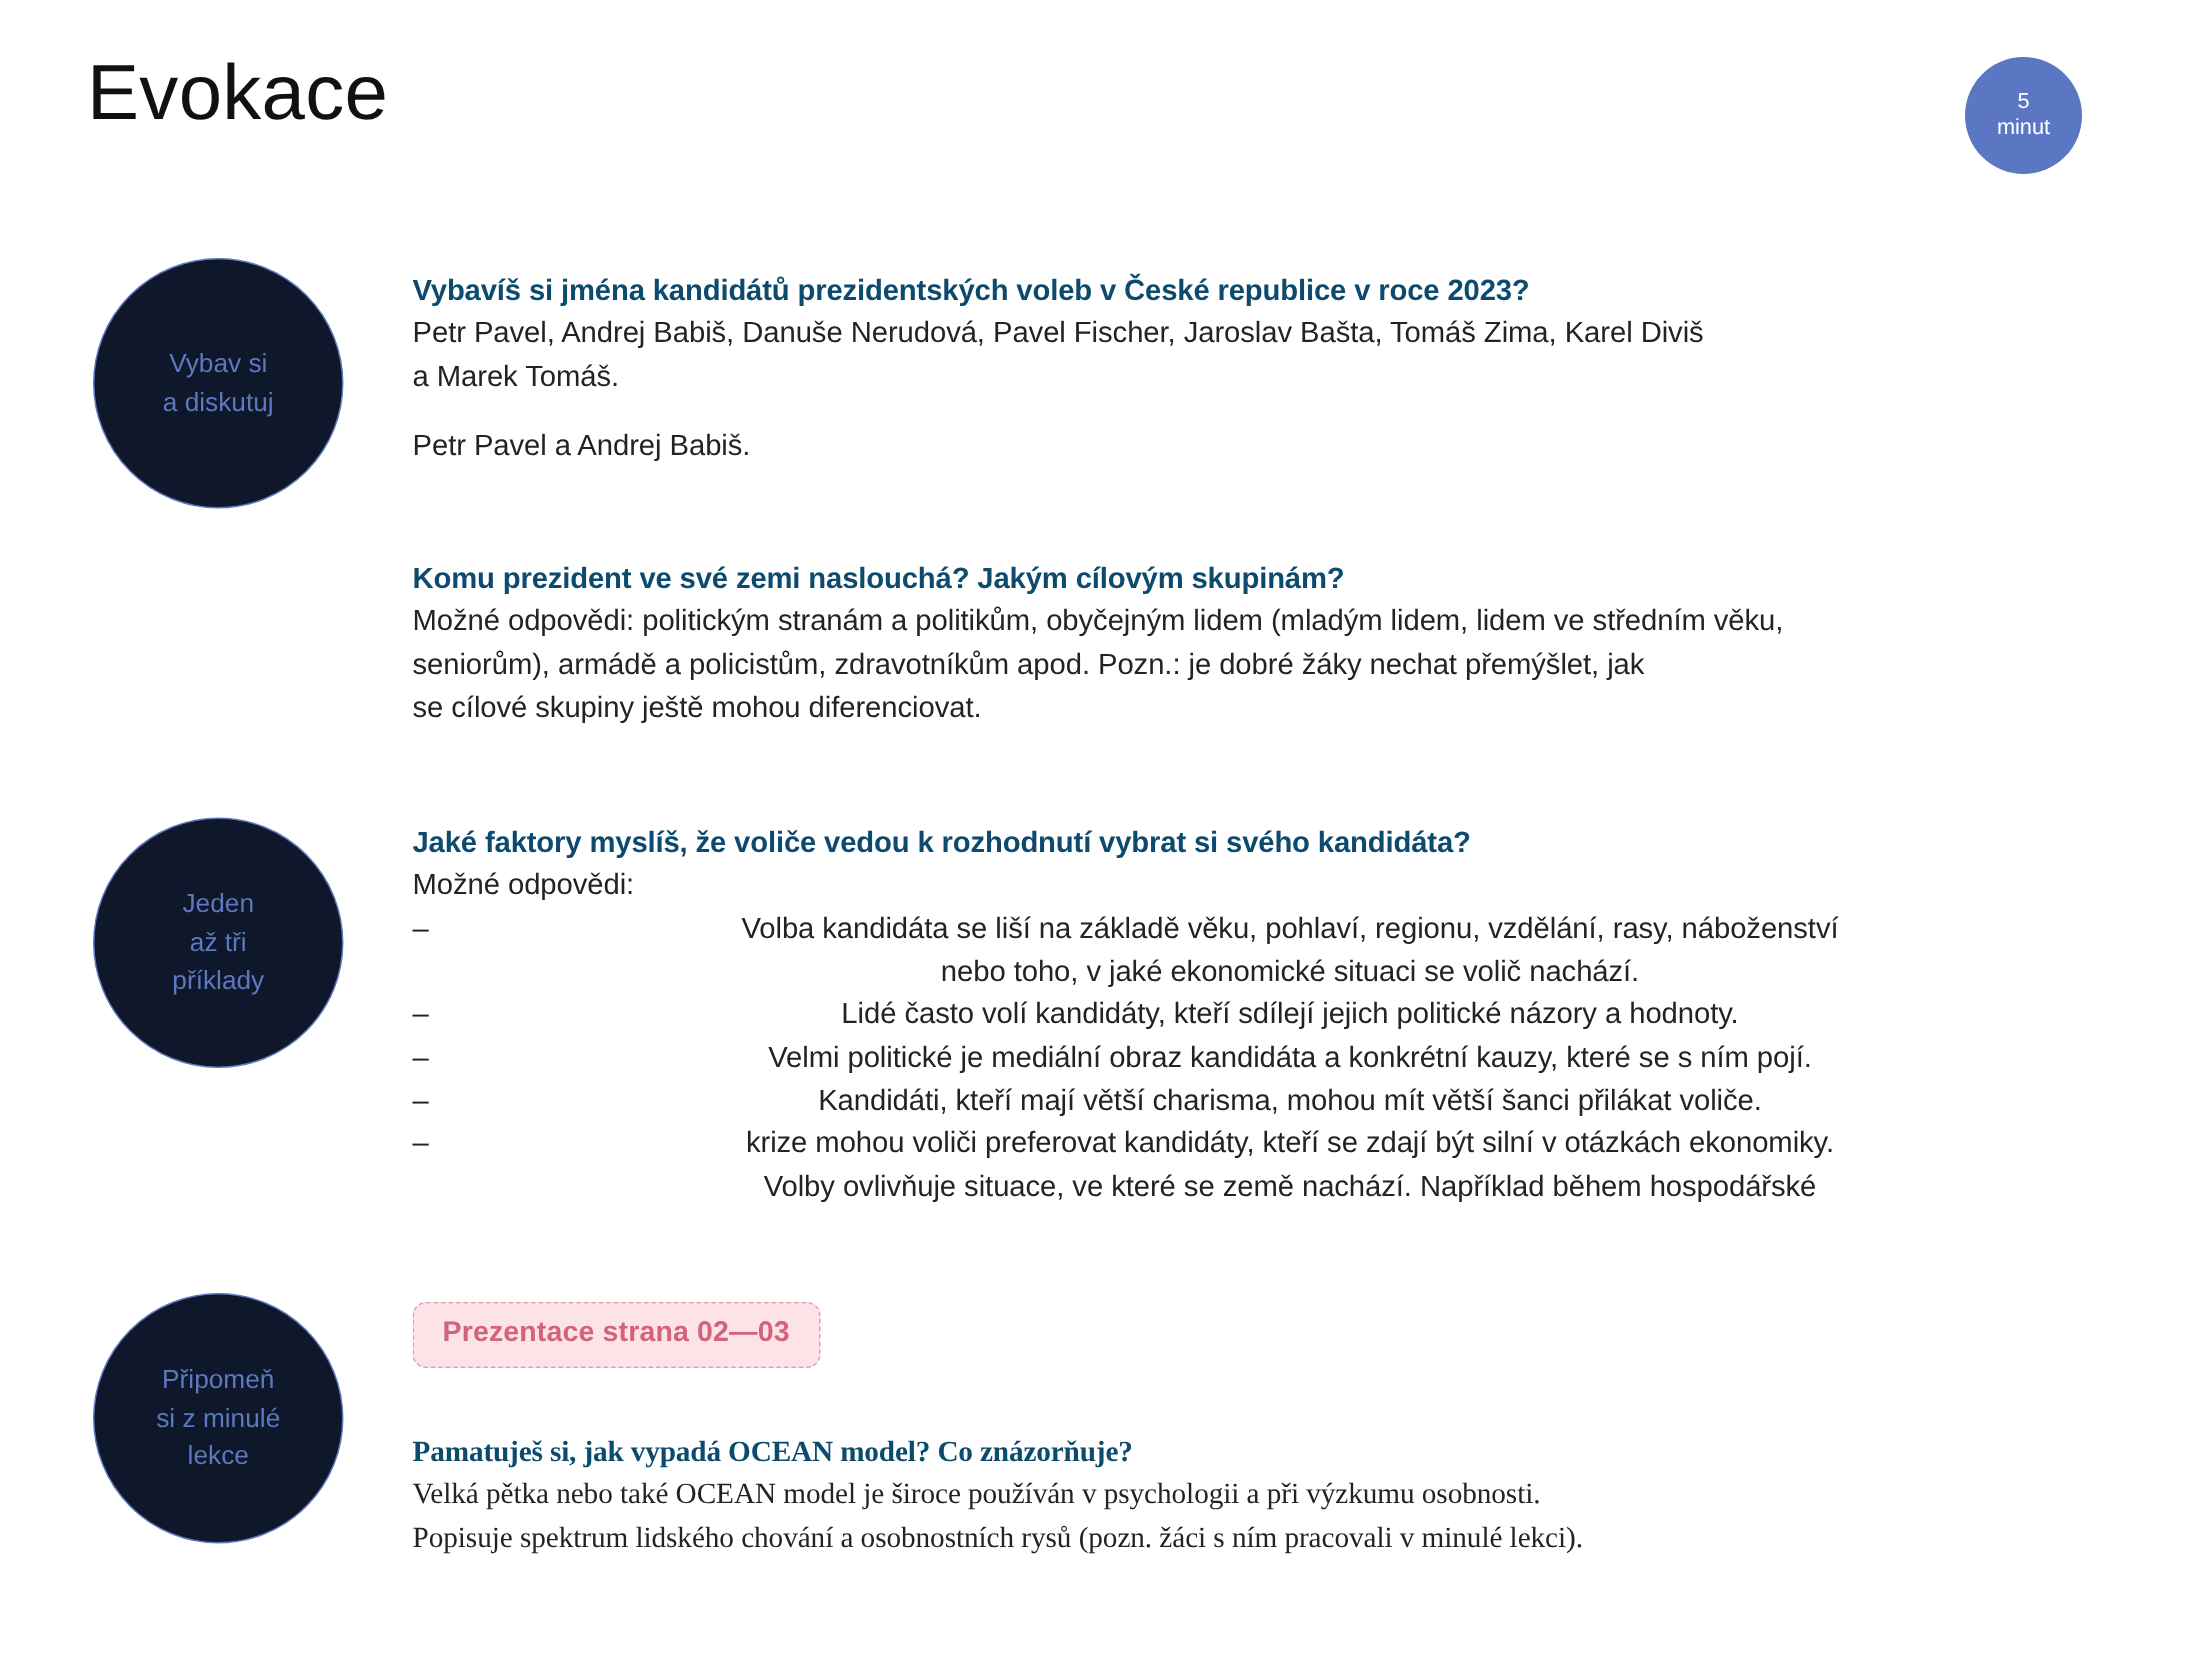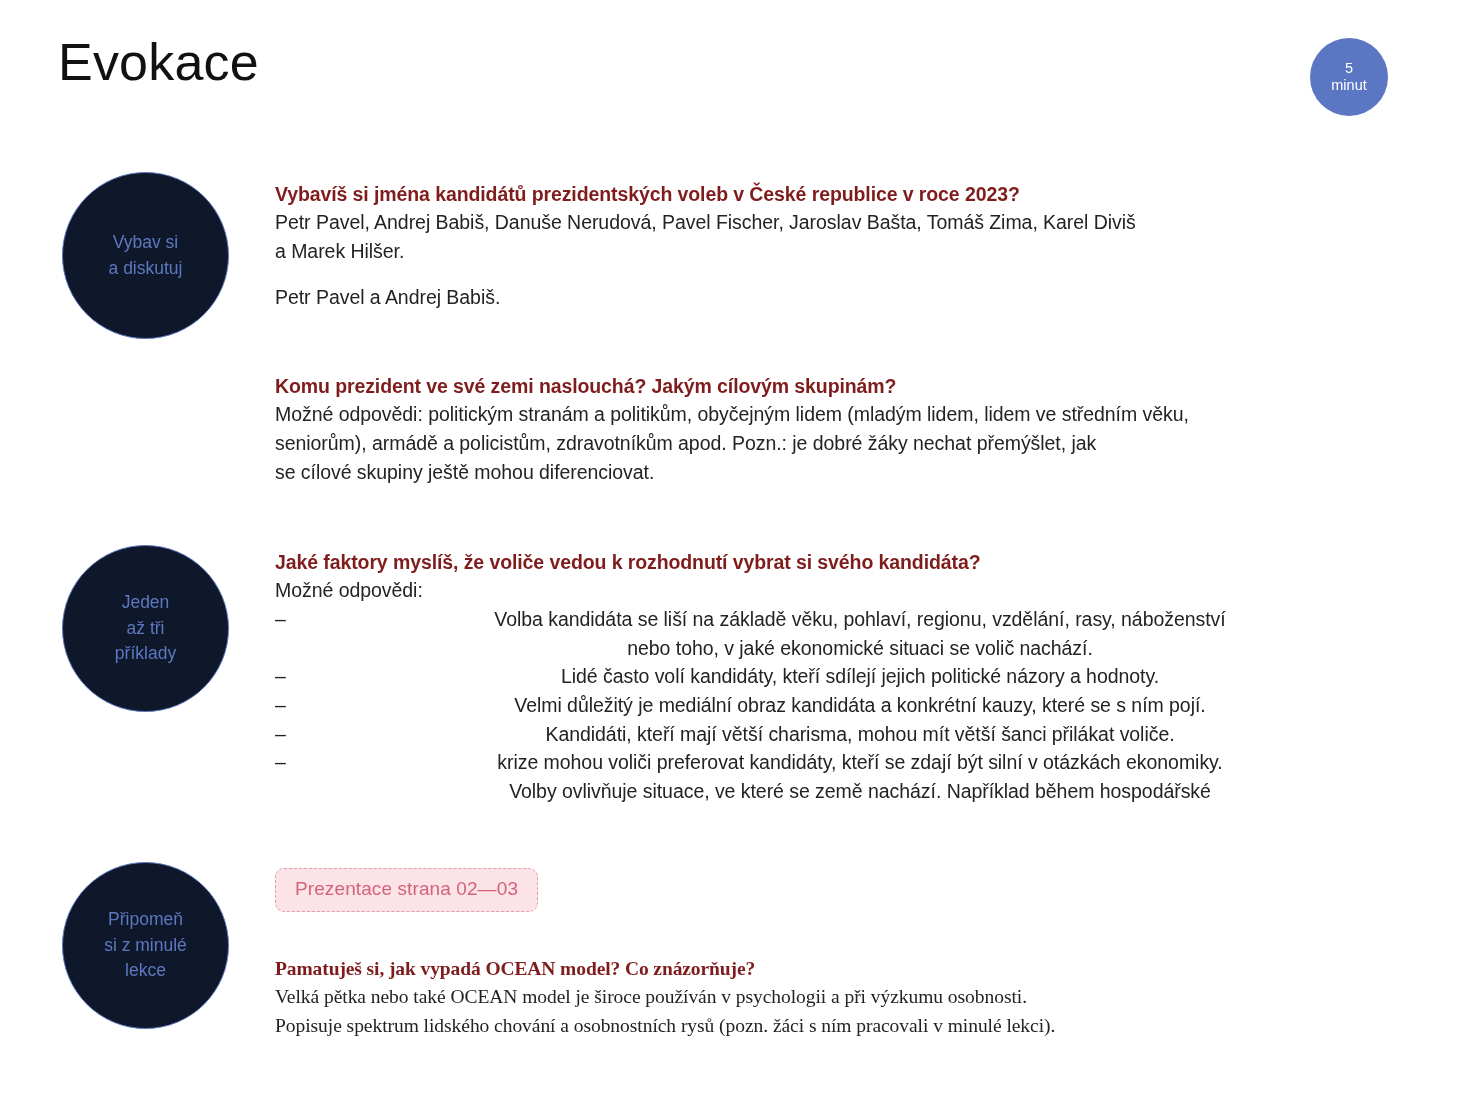--- a/index.html
+++ b/index.html
@@ -77,21 +77,21 @@
     left: 275px;
     top: 0;
     width: 1150px;
   }
 
   .qa-block { position: absolute; }
 
   .q-line {
     font-size: 19.5px;
     font-weight: 700;
-    color: #7f1d1d;
+    color: #0c4a6e;
     line-height: 1.45;
     letter-spacing: -0.1px;
   }
   .a-line {
     font-size: 19.5px;
     font-weight: 400;
     color: #232323;
     line-height: 1.47;
     letter-spacing: -0.05px;
   }
@@ -116,21 +116,21 @@
     position: absolute;
     left: 275px;
     top: 868px;
     display: inline-block;
     padding: 10px 19px 11px 19px;
     background: #fbe3e8;
     border: 1.6px dashed #e79aab;
     border-radius: 9px;
     color: #d4637a;
     font-size: 19px;
-    font-weight: 400;
+    font-weight: 700;
     letter-spacing: 0.1px;
     line-height: 1.1;
   }
 </style>
 </head>
 <body>
 
 <div class="page-title">Evokace</div>
 
 <div class="time-badge">
@@ -153,21 +153,21 @@
   <span class="cl">Připomeň</span>
   <span class="cl">si z minulé</span>
   <span class="cl">lekce</span>
 </div>
 
 <div class="content">
 
   <div class="qa-block" style="top:180px;left:0;width:1150px;">
     <div class="q-line">Vybavíš si jména kandidátů prezidentských voleb v České republice v roce 2023?</div>
     <div class="a-line">Petr Pavel, Andrej Babiš, Danuše Nerudová, Pavel Fischer, Jaroslav Bašta, Tomáš Zima, Karel Diviš</div>
-    <div class="a-line">a Marek Hilšer.</div>
+    <div class="a-line">a Marek Tomáš.</div>
   </div>
 
   <div class="qa-block" style="top:283px;left:0;width:1150px;">
     <div class="a-line">Petr Pavel a Andrej Babiš.</div>
   </div>
 
   <div class="qa-block" style="top:372px;left:0;width:1150px;">
     <div class="q-line">Komu prezident ve své zemi naslouchá? Jakým cílovým skupinám?</div>
     <div class="a-line">Možné odpovědi: politickým stranám a politikům, obyčejným lidem (mladým lidem, lidem ve středním věku,</div>
     <div class="a-line">seniorům), armádě a policistům, zdravotníkům apod. Pozn.: je dobré žáky nechat přemýšlet, jak</div>
@@ -189,21 +189,21 @@
     <div class="bullet-row">
       <span class="dash">–</span>
       <span class="btext">
         <span class="cont">Lidé často volí kandidáty, kteří sdílejí jejich politické názory a hodnoty.</span>
       </span>
     </div>
 
     <div class="bullet-row">
       <span class="dash">–</span>
       <span class="btext">
-        <span class="cont">Velmi důležitý je mediální obraz kandidáta a konkrétní kauzy, které se s ním pojí.</span>
+        <span class="cont">Velmi politické je mediální obraz kandidáta a konkrétní kauzy, které se s ním pojí.</span>
       </span>
     </div>
 
     <div class="bullet-row">
       <span class="dash">–</span>
       <span class="btext">
         <span class="cont">Kandidáti, kteří mají větší charisma, mohou mít větší šanci přilákat voliče.</span>
       </span>
     </div>
 

